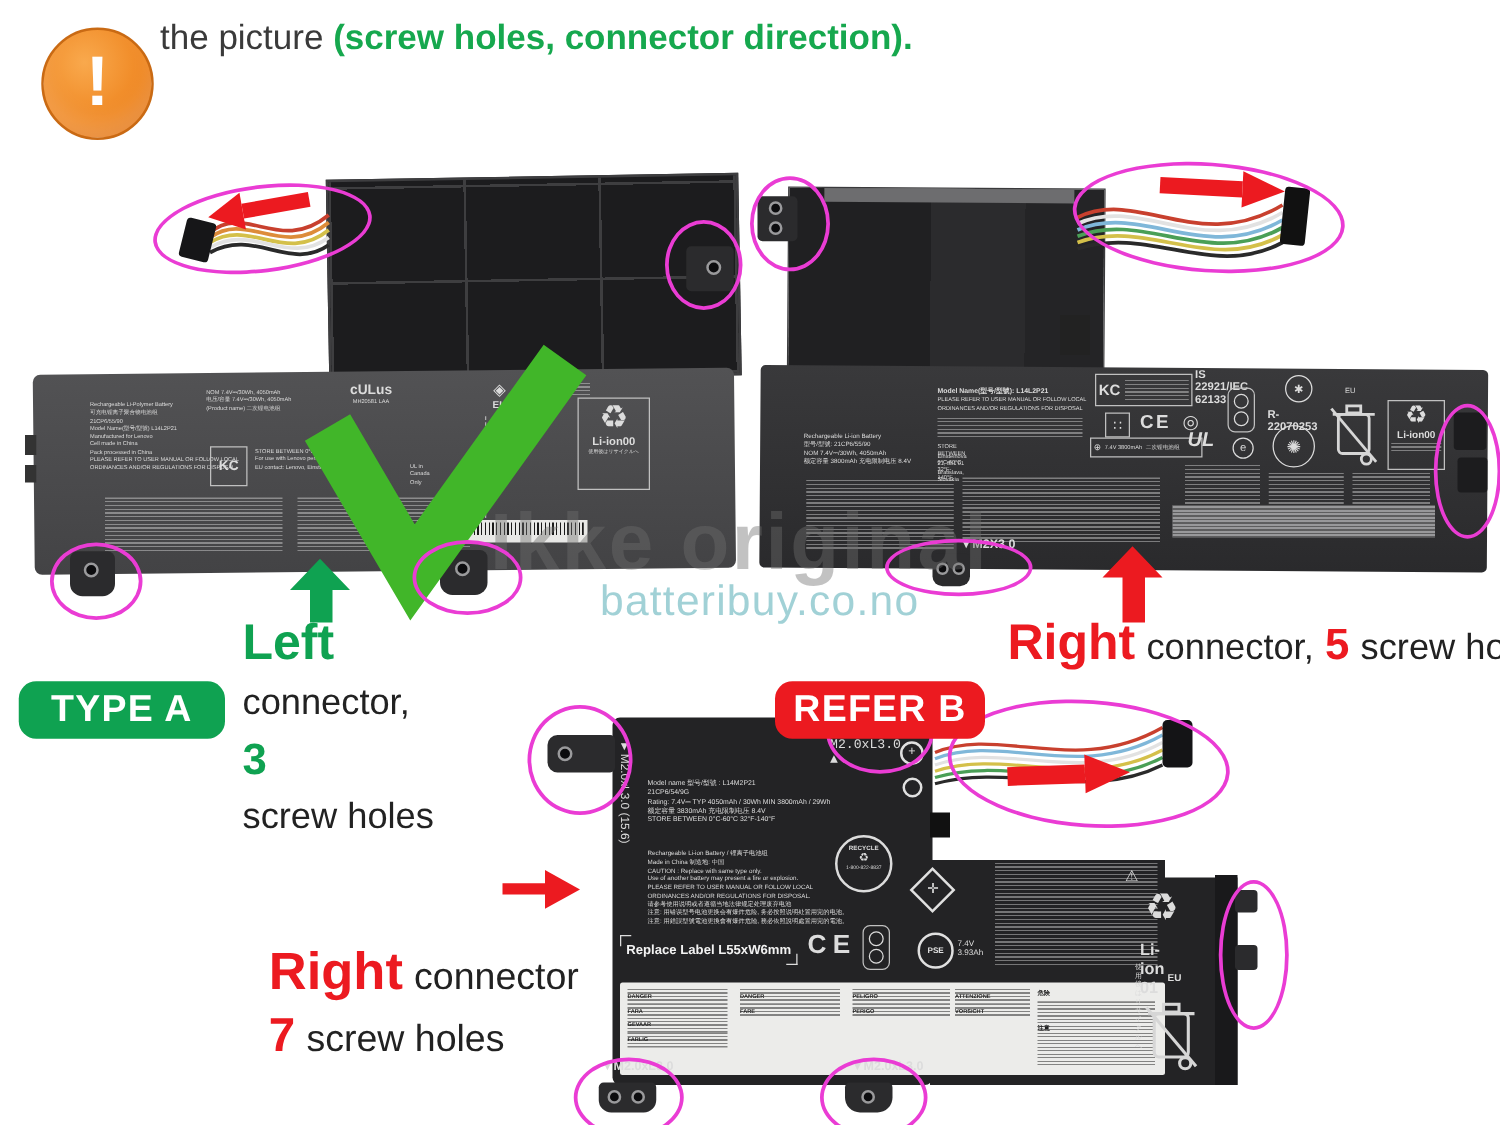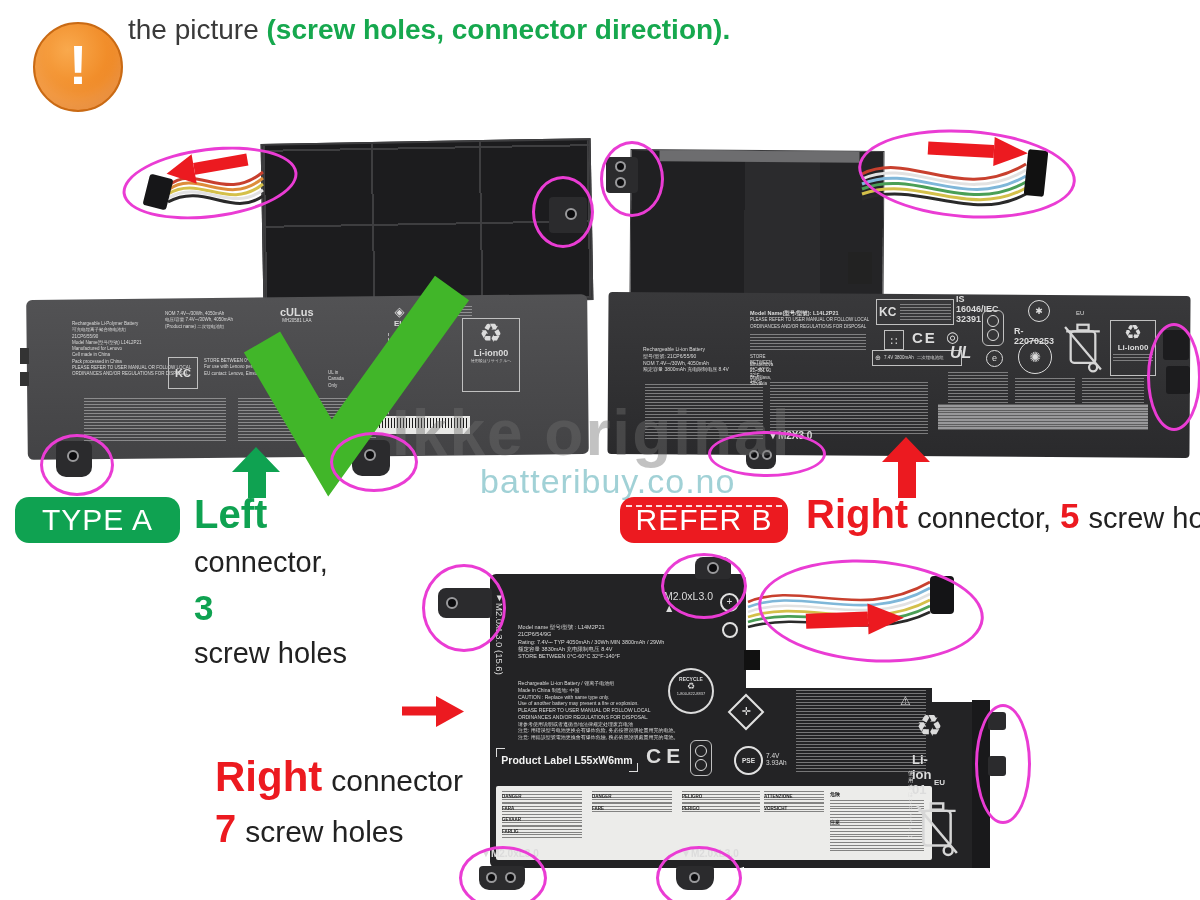--- a/index.html
+++ b/index.html
@@ -16,21 +16,21 @@
   .t45{font-size:4.5px;line-height:1.4;}
   .t5{font-size:5px;line-height:1.35;}
   .t55{font-size:5.5px;line-height:1.32;}
   .noise{background:repeating-linear-gradient(180deg,rgba(232,232,232,.42) 0 1px,transparent 1px 3px);}
   .noiseD{background:repeating-linear-gradient(180deg,rgba(45,45,45,.55) 0 1px,transparent 1px 2.8px);}
   .oval{position:absolute;border:3px solid var(--magenta);border-radius:50%;z-index:5;}
   .tab{position:absolute;background:#2b2b2d;border-radius:4px;z-index:2;}
   .hole{position:absolute;width:12px;height:12px;border-radius:50%;
         background:#0c0c0e;border:2px solid #9a9a9c;box-sizing:border-box;}
   .badge{position:absolute;z-index:6;display:flex;align-items:center;justify-content:center;
-         color:#fff;font-weight:normal;font-size:30px;letter-spacing:1px;border-radius:14px;}
+         color:#fff;font-weight:bold;font-size:30px;letter-spacing:1px;border-radius:14px;margin-top:48px;}
   .desc{position:absolute;z-index:6;display:flex;align-items:baseline;gap:9px;white-space:nowrap;color:#222;}
   .desc .big{font-size:40px;font-weight:bold;}
   .desc .num{font-size:35px;font-weight:bold;}
   .desc .reg{font-size:29px;}
   .markbox{position:absolute;border:1px solid #c0c0c0;color:#dcdcdc;box-sizing:border-box;}
   #overlay{position:absolute;left:0;top:0;z-index:3;pointer-events:none;}
   .wm1{position:absolute;z-index:4;font-size:64px;font-weight:bold;letter-spacing:2px;
        color:rgba(110,110,110,.42);}
   .wm2{position:absolute;z-index:4;font-size:34px;color:rgba(148,203,208,.88);letter-spacing:1px;}
   .vtext{writing-mode:vertical-rl;}
@@ -152,21 +152,21 @@
       <span class="noise" style="flex:1;height:16px;"></span>
     </div>
     <div class="markbox" style="left:884px;top:330px;width:20px;height:20px;z-index:2;text-align:center;font-size:11px;line-height:20px;">∷</div>
     <div class="abs w" style="left:912px;top:329px;font-size:15px;font-weight:bold;letter-spacing:2px;z-index:2;">CE</div>
     <div class="abs w" style="left:946px;top:328px;font-size:15px;z-index:2;">◎</div>
     <div class="markbox" style="left:872px;top:350px;width:90px;height:16px;z-index:2;display:flex;align-items:center;gap:3px;padding:0 2px;">
       <span style="font-size:7px;">⊕</span>
       <span class="t45">7.4V  3800mAh</span>
       <span class="t45">二次锂电池组</span>
     </div>
-    <div class="abs w" style="left:956px;top:294px;font-size:9px;font-weight:bold;z-index:2;">IS 16046/IEC 32391</div>
+    <div class="abs w" style="left:956px;top:294px;font-size:9px;font-weight:bold;z-index:2;">IS 22921/IEC 62133</div>
     <div class="markbox" style="left:982px;top:310px;width:22px;height:36px;border-radius:6px;z-index:2;display:flex;flex-direction:column;align-items:center;justify-content:center;gap:2px;">
       <span style="width:10px;height:10px;border:1.5px solid #dcdcdc;border-radius:50%;"></span>
       <span style="width:10px;height:10px;border:1.5px solid #dcdcdc;border-radius:50%;"></span>
     </div>
     <div class="abs" style="left:1028px;top:300px;width:20px;height:20px;border:1.5px solid #dcdcdc;border-radius:50%;z-index:2;text-align:center;color:#dcdcdc;font-size:9px;line-height:20px;">✱</div>
     <div class="abs w" style="left:1014px;top:326px;font-size:9px;font-weight:bold;z-index:2;">R-22070253</div>
     <div class="abs" style="left:986px;top:350px;width:15px;height:15px;border:1.5px solid #dcdcdc;border-radius:50%;color:#dcdcdc;font-size:9px;line-height:15px;text-align:center;z-index:2;">e</div>
     <div class="abs" style="left:1018px;top:340px;width:32px;height:32px;border:1.5px solid #dcdcdc;border-radius:50%;color:#dcdcdc;text-align:center;font-size:14px;line-height:32px;z-index:2;">✺</div>
     <div class="abs w" style="left:1076px;top:310px;font-size:6px;z-index:2;">EU</div>
     <div class="abs" style="left:1060px;top:318px;z-index:2;">
@@ -208,21 +208,21 @@
     <div class="abs" style="left:988px;top:756px;width:18px;height:20px;background:#2b2b2d;border-radius:3px;z-index:2;"></div>
     <div class="tab" style="left:695px;top:557px;width:36px;height:22px;border-radius:8px 8px 4px 4px;">
       <span class="hole" style="left:12px;top:5px;"></span>
     </div>
     <div class="tab" style="left:438px;top:588px;width:54px;height:30px;border-radius:8px 4px 4px 8px;">
       <span class="hole" style="left:8px;top:9px;"></span>
     </div>
     <div class="abs" style="left:744px;top:650px;width:16px;height:20px;background:#111;z-index:2;"></div>
 
     <div class="abs w vtext" style="left:494px;top:592px;height:160px;font-size:9.5px;z-index:2;">▼M2.0xL3.0 (15.6)</div>
-    <div class="abs w" style="left:664px;top:590px;font-size:10.5px;z-index:2;">M2.0xL3.0 ▲</div>
+    <div class="abs w" style="left:664px;top:590px;font-size:10.5px;z-index:2;font-family:Liberation Mono, monospace;">M2.0xL3.0 ▲</div>
     <div class="abs" style="left:720px;top:593px;width:15px;height:15px;border:2px solid #e0e0e0;border-radius:50%;color:#e0e0e0;font-size:10px;line-height:13px;text-align:center;z-index:2;">+</div>
     <div class="abs" style="left:722px;top:622px;width:12px;height:12px;border:2px solid #e0e0e0;border-radius:50%;z-index:2;"></div>
 
     <div class="abs w t55" style="left:518px;top:624px;width:230px;z-index:2;">
       <div>Model name 型号/型號 : L14M2P21</div>
       <div>21CP6/54/9G</div>
       <div>Rating: 7.4V⎓ TYP 4050mAh / 30Wh MIN 3800mAh / 29Wh</div>
       <div>额定容量 3830mAh   充电限制电压 8.4V</div>
       <div>STORE BETWEEN 0°C-60°C   32°F-140°F</div>
     </div>
@@ -238,21 +238,21 @@
       <div>注意: 用錯誤型號電池更換會有爆炸危險, 務必依照說明處置用完的電池。</div>
     </div>
     <div class="abs" style="left:668px;top:668px;width:46px;height:46px;border:2px solid #dcdcdc;border-radius:50%;z-index:2;color:#dcdcdc;text-align:center;box-sizing:border-box;padding-top:6px;">
       <div style="font-size:5px;font-weight:bold;">RECYCLE</div>
       <div style="font-size:9px;line-height:1;">♻</div>
       <div style="font-size:4px;">1-800-822-8837</div>
     </div>
     <div class="abs" style="left:496px;top:748px;width:142px;height:24px;z-index:2;color:#f2f2f2;display:flex;align-items:center;justify-content:center;">
       <span style="position:absolute;left:0;top:0;width:8px;height:8px;border-left:1.5px solid #ddd;border-top:1.5px solid #ddd;"></span>
       <span style="position:absolute;right:0;bottom:0;width:8px;height:8px;border-right:1.5px solid #ddd;border-bottom:1.5px solid #ddd;"></span>
-      <span style="font-size:10.5px;font-weight:bold;">Product Label L55xW6mm</span>
+      <span style="font-size:10.5px;font-weight:bold;">Replace Label L55xW6mm</span>
     </div>
     <div class="abs w" style="left:646px;top:744px;font-size:21px;font-weight:bold;letter-spacing:5px;z-index:2;">CE</div>
     <div class="markbox" style="left:690px;top:740px;width:22px;height:36px;border-radius:6px;border-width:1.5px;z-index:2;display:flex;flex-direction:column;align-items:center;justify-content:center;gap:2px;">
       <span style="width:10px;height:10px;border:1.5px solid #dcdcdc;border-radius:50%;"></span>
       <span style="width:10px;height:10px;border:1.5px solid #dcdcdc;border-radius:50%;"></span>
     </div>
     <div class="abs" style="left:733px;top:699px;width:22px;height:22px;border:2px solid #e0e0e0;transform:rotate(45deg);z-index:2;color:#e0e0e0;text-align:center;line-height:20px;font-size:11px;"><span style="display:inline-block;transform:rotate(-45deg);">✛</span></div>
     <div class="abs" style="left:734px;top:746px;width:25px;height:25px;border:2px solid #e0e0e0;border-radius:50%;z-index:2;color:#e0e0e0;font-size:6.5px;font-weight:bold;text-align:center;line-height:25px;">PSE</div>
     <div class="abs w" style="left:766px;top:752px;font-size:6.5px;z-index:2;">7.4V  3.93Ah</div>
     <div class="abs noise" style="left:796px;top:690px;width:130px;height:84px;z-index:2;"></div>

